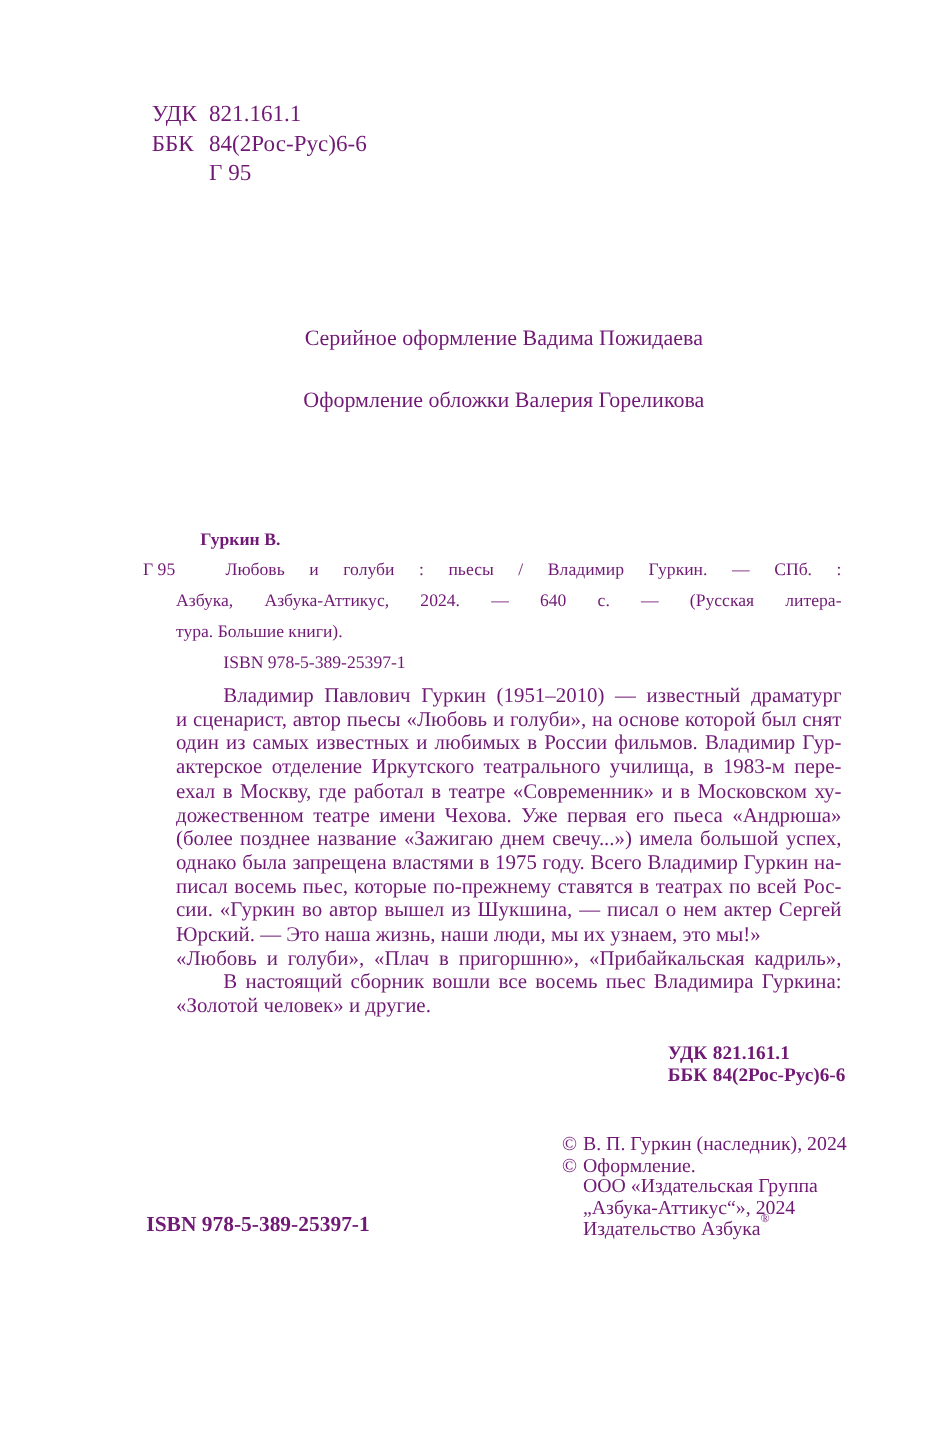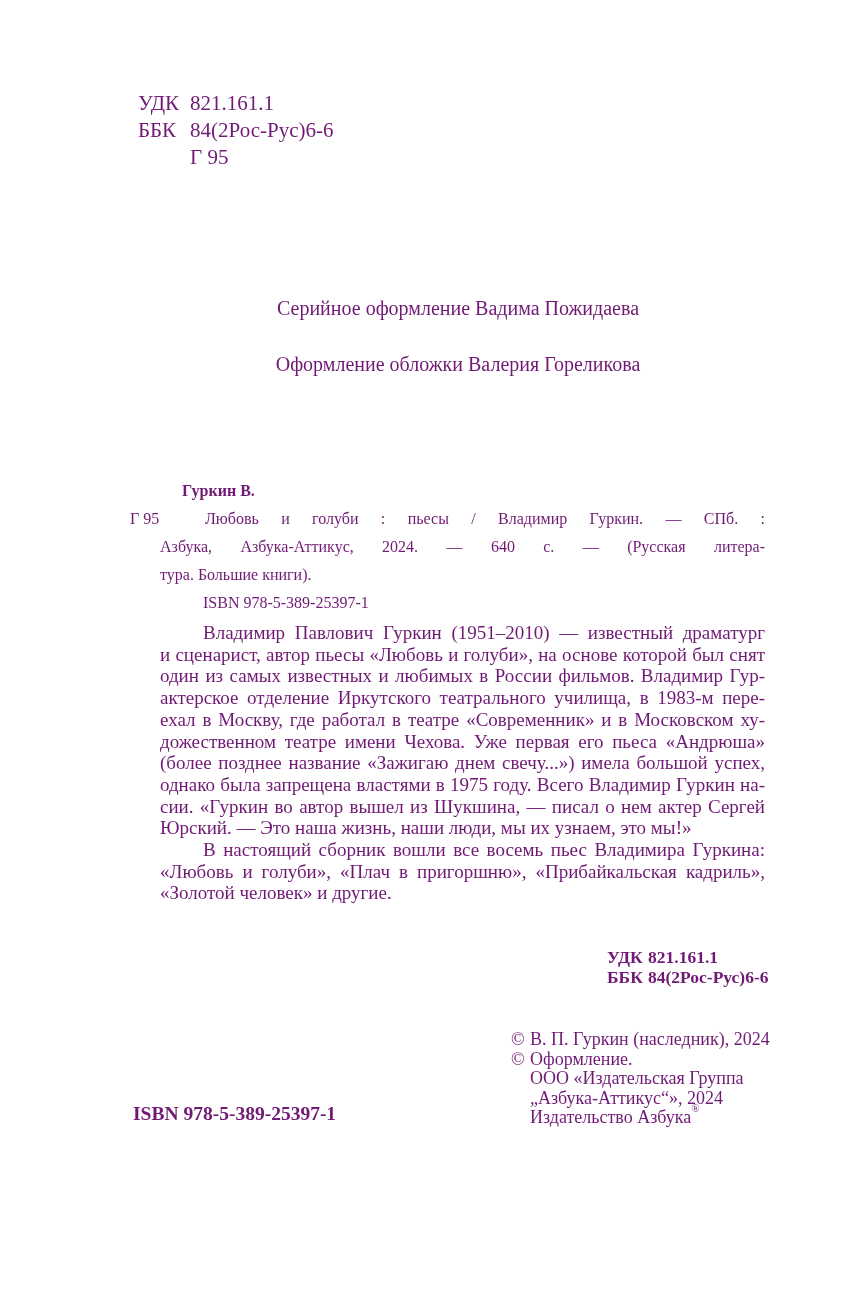--- a/index.html
+++ b/index.html
@@ -137,24 +137,25 @@
 
   <div class="annotation">
     <div class="aline jline first">Владимир Павлович Гуркин (1951–2010) — известный драматург</div>
     <div class="aline jline">и сценарист, автор пьесы «Любовь и голуби», на основе которой был снят</div>
     <div class="aline jline">один из самых известных и любимых в России фильмов. Владимир Гур-</div>
     <div class="aline jline">актерское отделение Иркутского театрального училища, в 1983-м пере-</div>
     <div class="aline jline">ехал в Москву, где работал в театре «Современник» и в Московском ху-</div>
     <div class="aline jline">дожественном театре имени Чехова. Уже первая его пьеса «Андрюша»</div>
     <div class="aline jline">(более позднее название «Зажигаю днем свечу...») имела большой успех,</div>
     <div class="aline jline">однако была запрещена властями в 1975 году. Всего Владимир Гуркин на-</div>
+    <div class="aline jline">писал восемь пьес, которые по-прежнему ставятся в театрах по всей Рос-</div>
     <div class="aline jline">сии. «Гуркин во автор вышел из Шукшина, — писал о нем актер Сергей</div>
     <div class="aline">Юрский. — Это наша жизнь, наши люди, мы их узнаем, это мы!»</div>
+    <div class="aline jline">«Любовь и голуби», «Плач в пригоршню», «Прибайкальская кадриль»,</div>
     <div class="aline jline first">В настоящий сборник вошли все восемь пьес Владимира Гуркина:</div>
-    <div class="aline jline">«Любовь и голуби», «Плач в пригоршню», «Прибайкальская кадриль»,</div>
     <div class="aline">«Золотой человек» и другие.</div>
   </div>
 
   <div class="bottom-codes">
     <div class="code-row">
       <span class="code-label">УДК</span>
       <span>821.161.1</span>
     </div>
     <div class="code-row">
       <span class="code-label">ББК</span>

